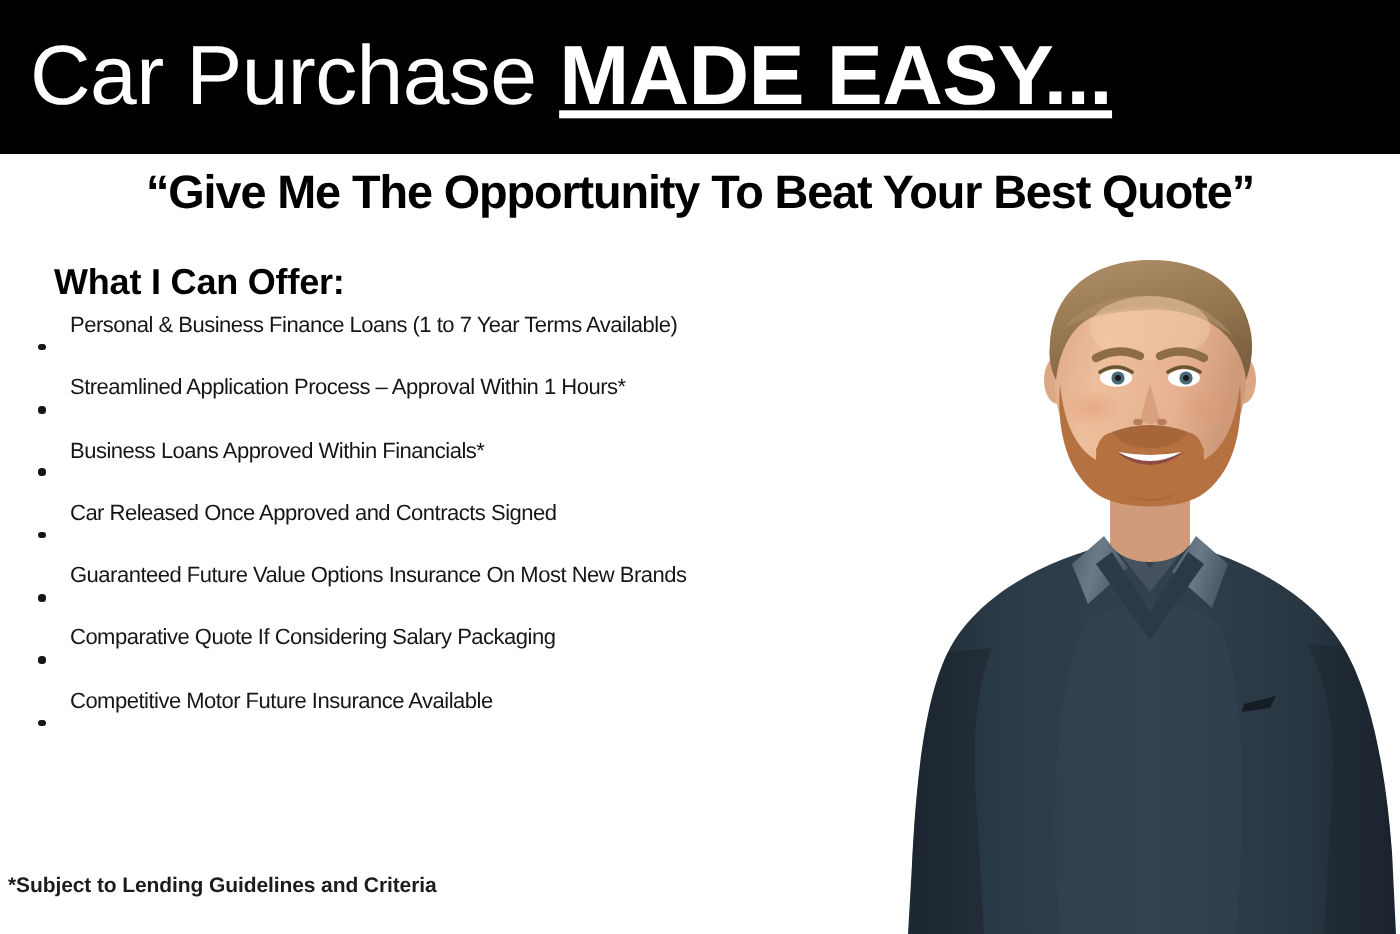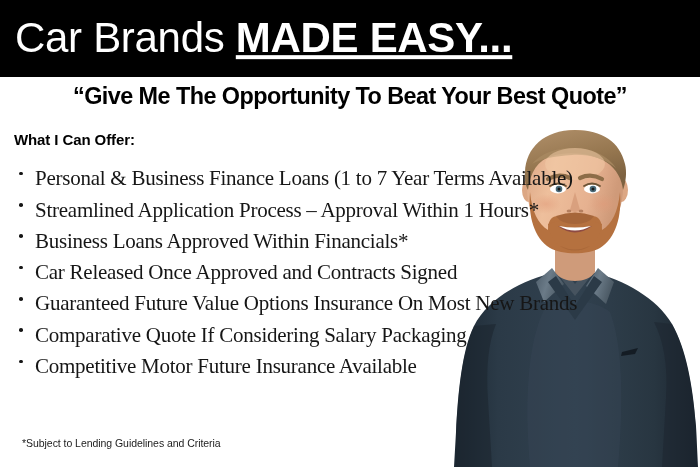--- a/index.html
+++ b/index.html
@@ -53,72 +53,72 @@
     color: #000000;
     line-height: 1.05;
     letter-spacing: -0.55px;
     white-space: nowrap;
     text-align: center;
   }
 
   
   .subheading {
     position: absolute;
-    left: 14px;
+    left: 27px;
     top: 131px;
-    font-size: 15px;
+    font-size: 18px;
     font-weight: 700;
     color: #000000;
     letter-spacing: -0.1px;
   }
 
   
   .offer-list {
     position: absolute;
     left: 13px;
     top: 158px;
     margin: 0;
     padding: 0;
     list-style: none;
     width: 530px;
     z-index: 3;
   }
   .offer-list li {
     position: relative;
     padding-left: 22px;
-    font-size: 21px;
+    font-size: 11px;
     color: #161616;
     line-height: 1;
     height: 31.3px;
     letter-spacing: -0.25px;
     white-space: nowrap;
     display: flex;
-    align-items: flex-end;
-    font-family: Liberation Serif, serif;
+    align-items: flex-start;
   }
   .offer-list li .bullet-dot {
     position: absolute;
     left: 6px;
     top: 50%;
     width: 3.6px;
     height: 3.6px;
     margin-top: -1.8px;
     background: #161616;
     border-radius: 50%;
   }
 
   
   .footnote {
     position: absolute;
-    left: 22px;
+    left: 4px;
     top: 437px;
     font-size: 10.5px;
     color: #1c1c1c;
     letter-spacing: -0.05px;
     white-space: nowrap;
+    font-weight: bold;
   }
 
   
   .portrait {
     position: absolute;
     left: 452px;
     top: 120px;
     width: 248px;
     height: 347px;
     z-index: 1;
@@ -126,21 +126,21 @@
   }
   .portrait svg { display: block; }
 </style>
 </head>
 <body>
 
 <div id="poster">
 
   <div class="header-band">
     <div class="header-title">
-      <span class="light">Car Brands </span><span class="bold">MADE EASY...</span>
+      <span class="light">Car Purchase </span><span class="bold">MADE EASY...</span>
     </div>
   </div>
 
   <div class="headline">“Give Me The Opportunity To Beat Your Best Quote”</div>
 
   <div class="subheading">What I Can Offer:</div>
 
   <ul class="offer-list">
     <li>
         <span class="bullet-dot"></span>

